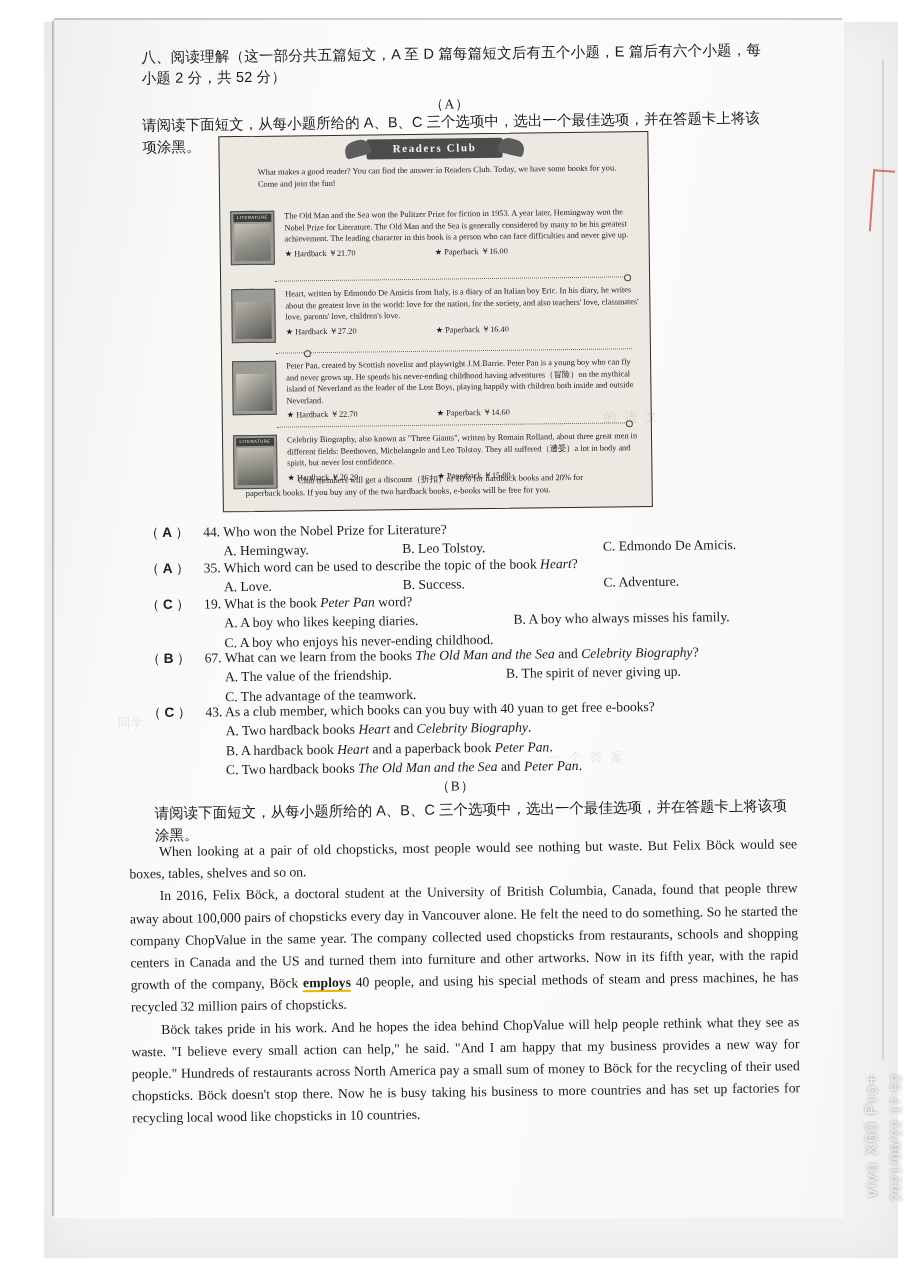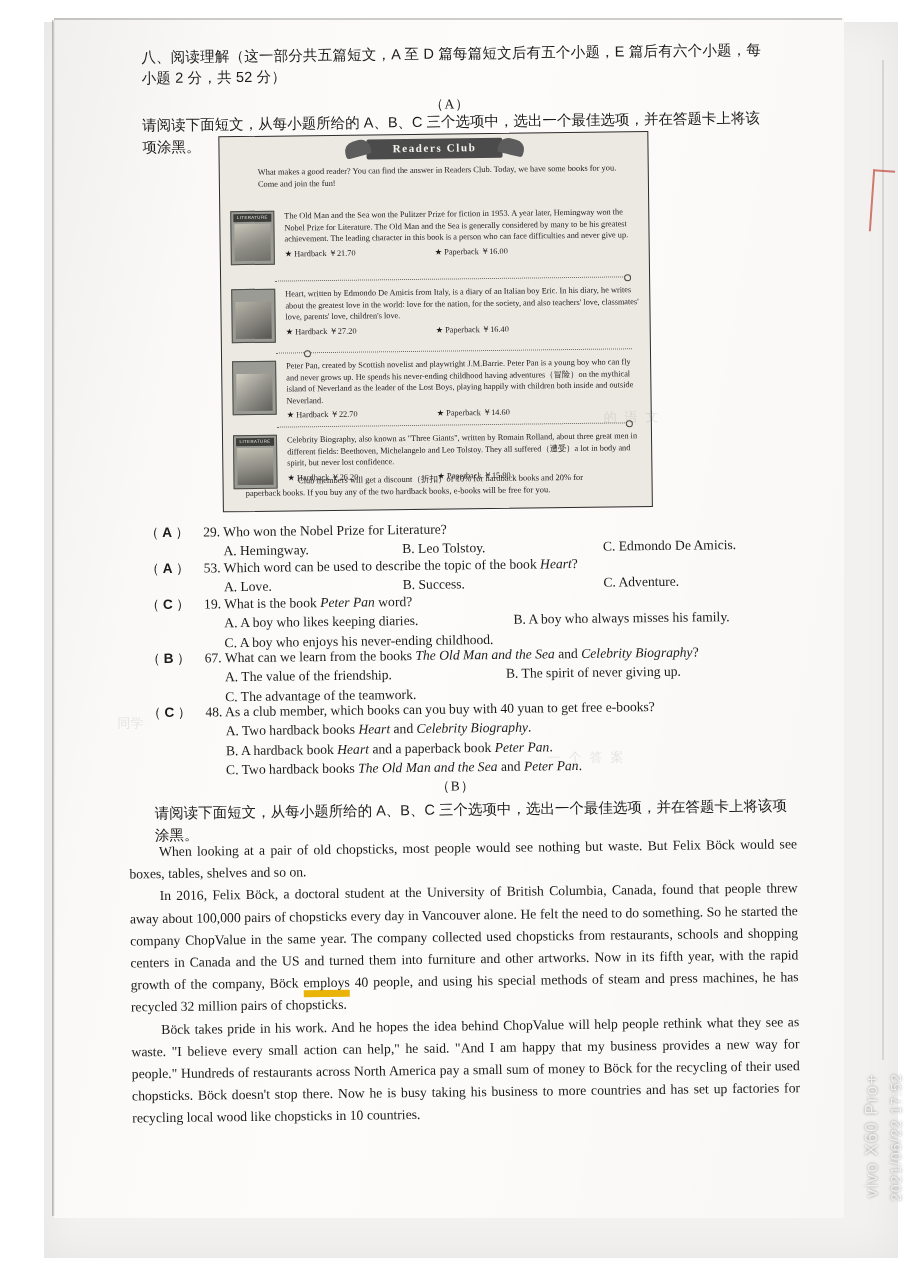--- a/index.html
+++ b/index.html
@@ -298,21 +298,21 @@
     position: absolute;
     left: 110px;
     top: 838px;
     width: 668px;
     font-size: 13.7px;
     line-height: 1.62;
     text-align: justify;
   }
   .passage p { margin: 0 0 0 0; }
   .passage .ind { text-indent: 30px; }
-  .passage u { text-decoration: none; border-bottom: 7px solid #eab308; font-weight: normal; }
+  .passage u { text-decoration: none; border-bottom: 2px solid #eab308; font-weight: bold; }
   
   .wm {
     position: absolute;
     right: 44px;
     bottom: 214px;
     transform: rotate(-90deg);
     transform-origin: 100% 100%;
     color: rgba(250,250,250,0.82);
     font-family: "Liberation Sans", sans-serif;
     font-size: 17px;
@@ -433,36 +433,36 @@
 
       <div class="club-foot">
         <div class="l1">Club members will get a discount（折扣）of 10% for hardback books and 20% for</div>
         <div>paperback books. If you buy any of the two hardback books, e-books will be free for you.</div>
       </div>
     </div>
 
     <div class="q" style="top:520px;">
       <div class="ans">（&nbsp;<b>A</b>&nbsp;）</div>
       <div class="stem">
-        <span>29.</span>
+        <span>44.</span>
         <span>Who won the Nobel Prize for Literature?</span>
       </div>
       <div class="opts">
         <div class="opt-row">
           <div class="c1">A. Hemingway.</div>
           <div class="c2">B. Leo Tolstoy.</div>
           <div class="c3">C. Edmondo De Amicis.</div>
         </div>
       </div>
     </div>
 
     <div class="q" style="top:556px;">
       <div class="ans">（&nbsp;<b>A</b>&nbsp;）</div>
       <div class="stem">
-        <span>53.</span>
+        <span>35.</span>
         <span>Which word can be used to describe the topic of the book </span><em>Heart</em><span>?</span>
       </div>
       <div class="opts">
         <div class="opt-row">
           <div class="c1">A. Love.</div>
           <div class="c2">B. Success.</div>
           <div class="c3">C. Adventure.</div>
         </div>
       </div>
     </div>
@@ -497,21 +497,21 @@
         </div>
         <div class="opt-row">
           <div>C. The advantage of the teamwork.</div>
         </div>
       </div>
     </div>
 
     <div class="q" style="top:700px;">
       <div class="ans">（&nbsp;<b>C</b>&nbsp;）</div>
       <div class="stem">
-        <span>48.</span>
+        <span>43.</span>
         <span>As a club member, which books can you buy with 40 yuan to get free e-books?</span>
       </div>
       <div class="opts">
         <div><span>A. Two hardback books </span><em>Heart</em><span> and </span><em>Celebrity Biography</em><span>.</span></div>
         <div><span>B. A hardback book </span><em>Heart</em><span> and a paperback book </span><em>Peter Pan</em><span>.</span></div>
         <div><span>C. Two hardback books </span><em>The Old Man and the Sea</em><span> and </span><em>Peter Pan</em><span>.</span></div>
       </div>
     </div>
 
     <div class="label-B">（B）</div>

